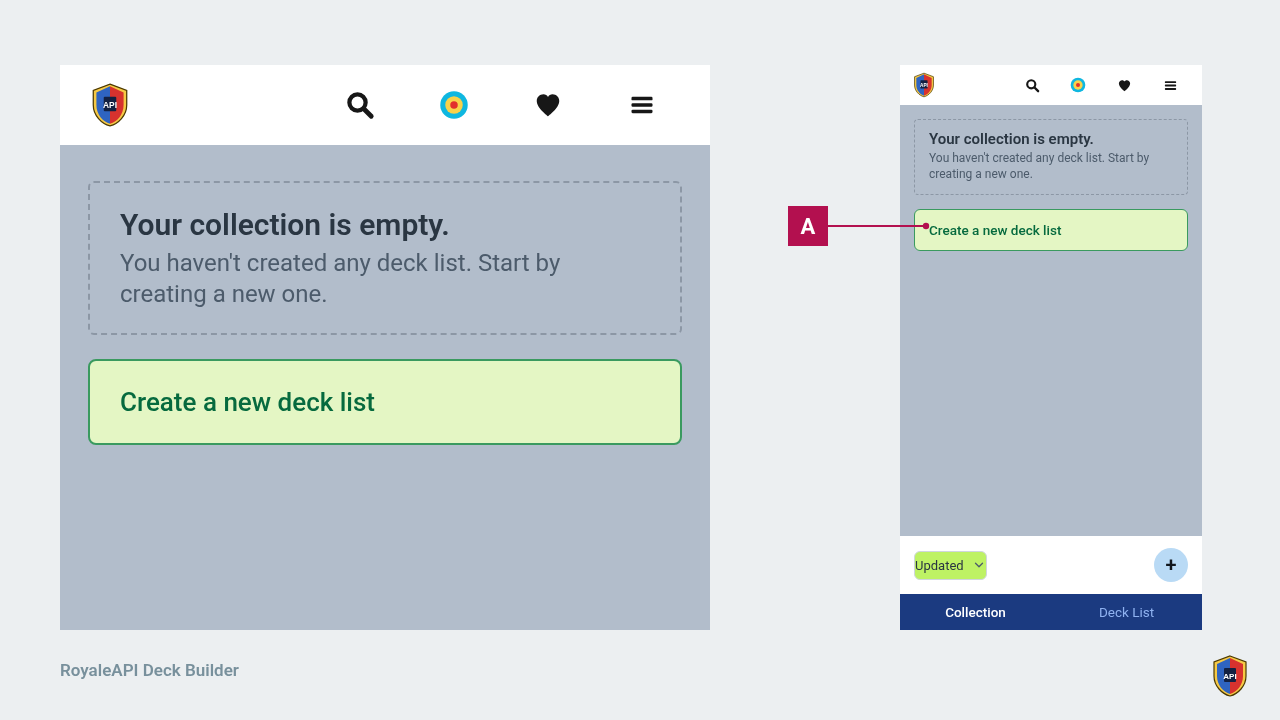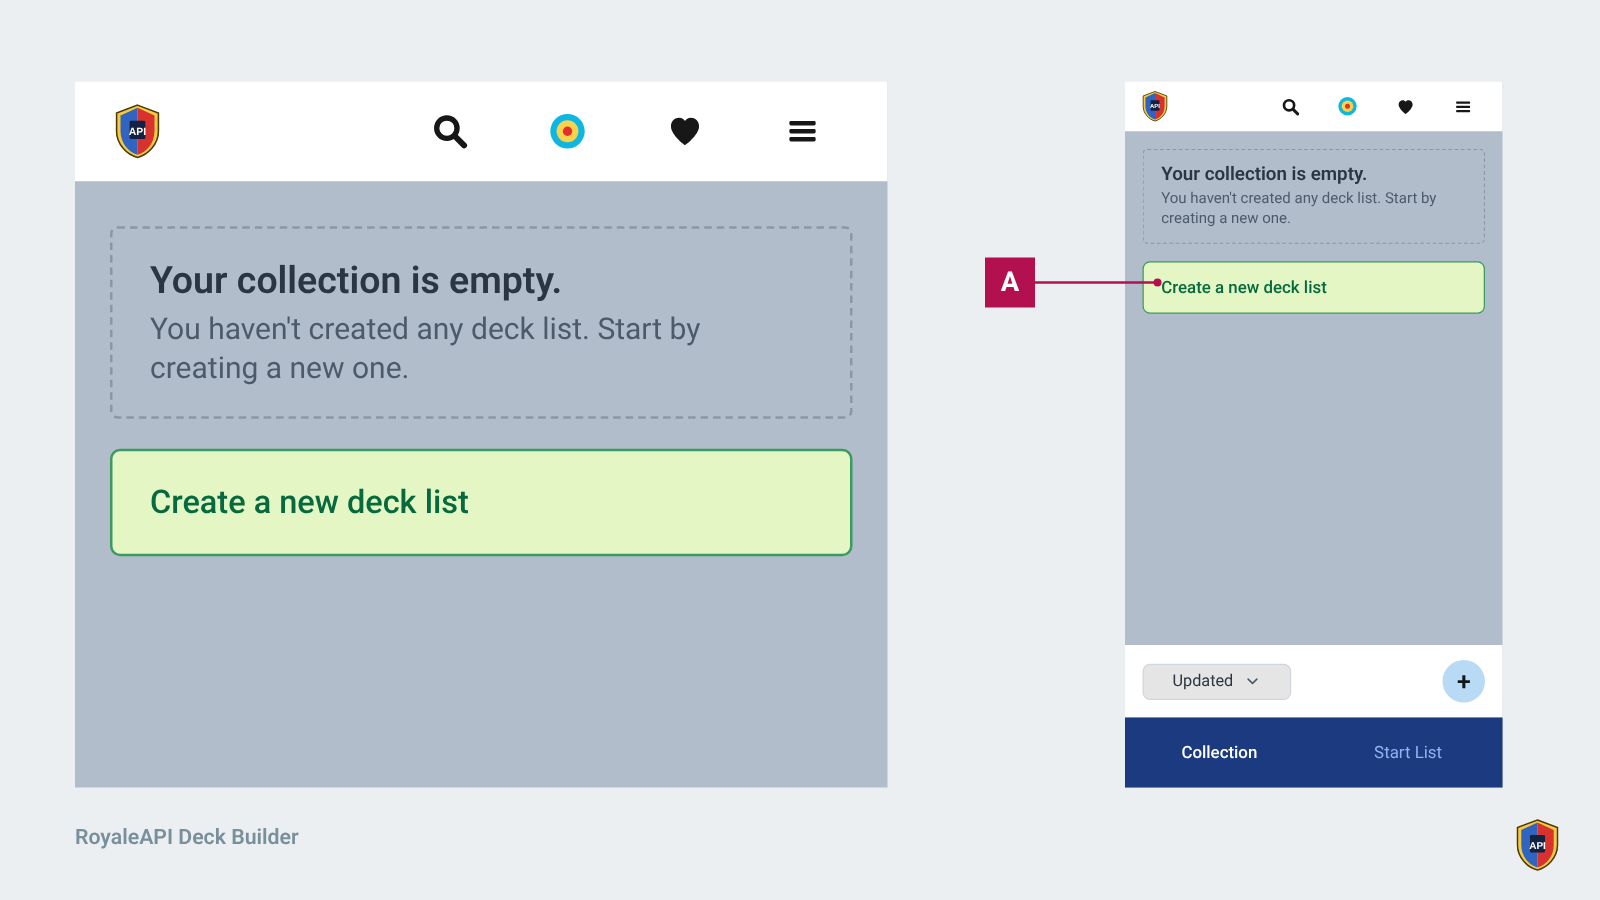--- a/index.html
+++ b/index.html
@@ -140,41 +140,41 @@
   .panel-small .footer-white {
     background:#fff;
     padding: 12px 14px;
     display:flex;
     align-items:center;
     justify-content:space-between;
   }
   .sort-select {
     border:1px solid #cfd6dd;
     border-radius:6px;
-    padding:6px 23px;
+    padding:6px 0;
     font-size:13px;
     color:#2a3642;
     display:flex; align-items:center; gap:8px;
-    background:#e5e5e5;
+    background:#bef264;
     cursor:pointer;
   }
   .fab {
     width:34px; height:34px;
     border-radius:50%;
     background:#b9daf5;
     display:flex; align-items:center; justify-content:center;
     font-size:20px;
     font-weight:600;
     color:#11161c;
     cursor:pointer;
   }
   .tabbar {
     background:#1b3a80;
     display:flex;
-    height:56px;
+    height:36px;
   }
   .tabbar .tab {
     flex:1;
     display:flex;
     align-items:center;
     justify-content:center;
     font-size:13.5px;
     cursor:pointer;
   }
   .tabbar .tab.active { color:#fff; font-weight:500;}
@@ -341,21 +341,21 @@
           <use href="#ico-chevron"></use>
         </svg>
     </div>
     <div class="fab">
       <span>+</span>
     </div>
   </div>
 
   <div class="tabbar">
     <div class="tab active">Collection</div>
-    <div class="tab inactive">Start List</div>
+    <div class="tab inactive">Deck List</div>
   </div>
 </div>
 
 <div class="callout">
   <div class="badge">A</div>
   <svg class="line" width="110" height="6">
     <line x1="0" y1="1" x2="98" y2="1" stroke="#b3104f" stroke-width="2"></line>
     <circle cx="98" cy="1" r="3.2" fill="#b3104f"></circle>
   </svg>
 </div>

